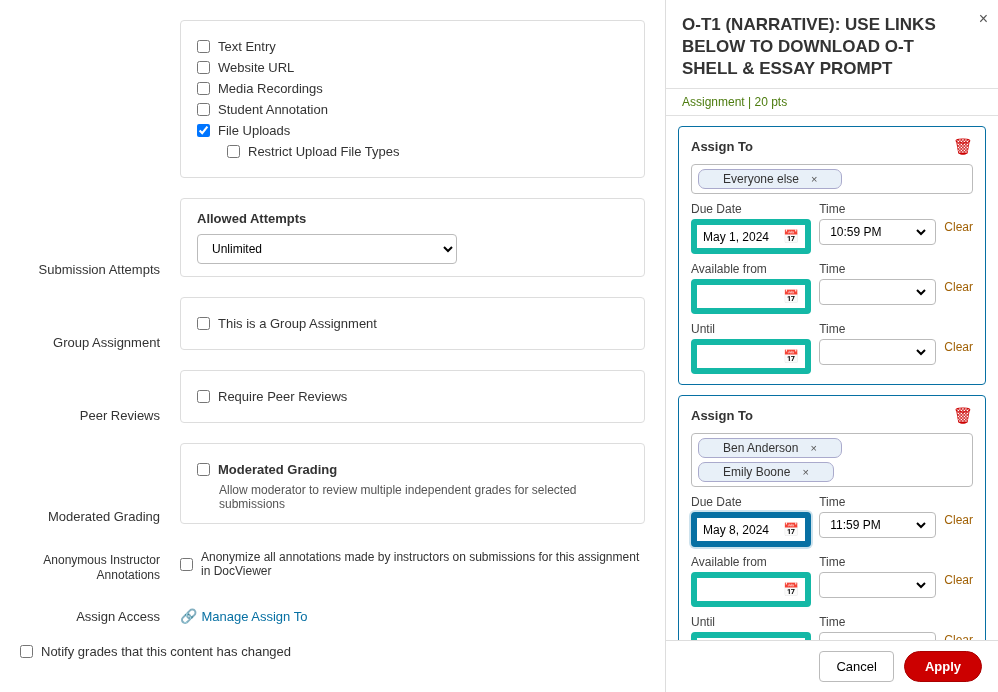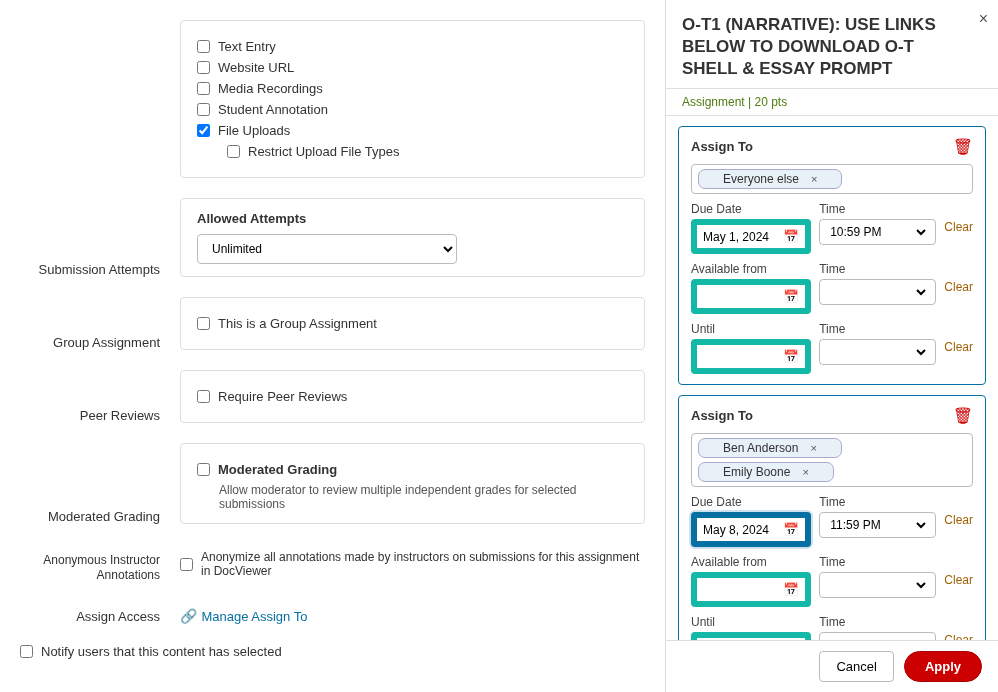--- a/index.html
+++ b/index.html
@@ -173,21 +173,21 @@
       <div class="form-content">
         <a href="#" class="link-button">
           <span class="link-icon">🔗</span>
           <span>Manage Assign To</span>
         </a>
       </div>
     </div>
 
     <div class="notify-row">
       <input type="checkbox" id="notify" style="">
-      <label for="notify">Notify users that this content has selected</label>
+      <label for="notify">Notify grades that this content has changed</label>
     </div>
 
   </div>
 
   <div class="right-panel">
     <div class="right-header">
       <div class="right-header-title">O-T1 (NARRATIVE): USE LINKS BELOW TO DOWNLOAD O-T SHELL &amp; ESSAY PROMPT</div>
       <button class="close-btn">×</button>
     </div>
     <div class="right-subheader">Assignment | 20 pts</div>

